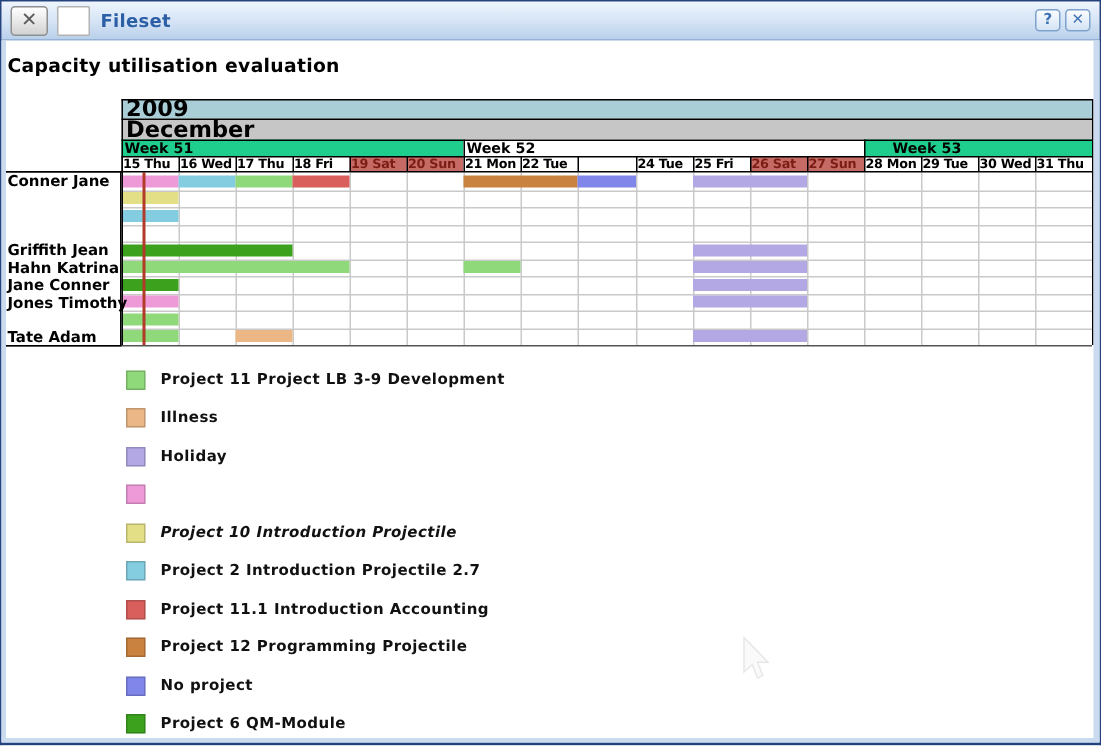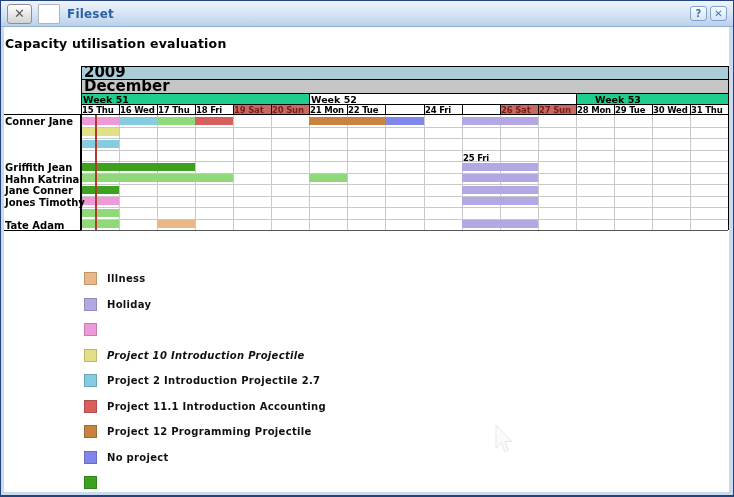--- a/index.html
+++ b/index.html
@@ -86,23 +86,23 @@
       <div class="band-label day" style="position: absolute; box-sizing: border-box; left: 234px; top: 105px; width: 37px; height: 10px; color: rgb(123, 29, 18);">19 Sat</div>
       <div style="position: absolute; box-sizing: border-box; left: 271px; top: 104px; width: 38px; height: 10px; background: rgb(198, 106, 102); border-left: 1px solid rgb(0, 0, 0);"></div>
       <div class="band-label day" style="position: absolute; box-sizing: border-box; left: 272px; top: 105px; width: 37px; height: 10px; color: rgb(123, 29, 18);">20 Sun</div>
       <div style="position: absolute; box-sizing: border-box; left: 309px; top: 104px; width: 38px; height: 10px; background: rgb(255, 255, 255); border-left: 1px solid rgb(0, 0, 0);"></div>
       <div class="band-label day" style="position: absolute; box-sizing: border-box; left: 310px; top: 105px; width: 37px; height: 10px;">21 Mon</div>
       <div style="position: absolute; box-sizing: border-box; left: 347px; top: 104px; width: 38px; height: 10px; background: rgb(255, 255, 255); border-left: 1px solid rgb(0, 0, 0);"></div>
       <div class="band-label day" style="position: absolute; box-sizing: border-box; left: 348px; top: 105px; width: 37px; height: 10px;">22 Tue</div>
       <div style="position: absolute; box-sizing: border-box; left: 385px; top: 104px; width: 39px; height: 10px; background: rgb(255, 255, 255); border-left: 1px solid rgb(0, 0, 0);"></div>
       <div class="band-label day" style="position: absolute; box-sizing: border-box; left: 386px; top: 105px; width: 38px; height: 10px; margin-left: 44px;">23 Wed</div>
       <div style="position: absolute; box-sizing: border-box; left: 424px; top: 104px; width: 38px; height: 10px; background: rgb(255, 255, 255); border-left: 1px solid rgb(0, 0, 0);"></div>
-      <div class="band-label day" style="position: absolute; box-sizing: border-box; left: 425px; top: 105px; width: 37px; height: 10px;">24 Fri</div>
+      <div class="band-label day" style="position: absolute; box-sizing: border-box; left: 425px; top: 105px; width: 37px; height: 10px;">24 Tue</div>
       <div style="position: absolute; box-sizing: border-box; left: 462px; top: 104px; width: 38px; height: 10px; background: rgb(255, 255, 255); border-left: 1px solid rgb(0, 0, 0);"></div>
-      <div class="band-label day" style="position: absolute; box-sizing: border-box; left: 463px; top: 105px; width: 37px; height: 10px; margin-top: 48px;">25 Fri</div>
+      <div class="band-label day" style="position: absolute; box-sizing: border-box; left: 463px; top: 105px; width: 37px; height: 10px;">25 Fri</div>
       <div style="position: absolute; box-sizing: border-box; left: 500px; top: 104px; width: 38px; height: 10px; background: rgb(198, 106, 102); border-left: 1px solid rgb(0, 0, 0);"></div>
       <div class="band-label day" style="position: absolute; box-sizing: border-box; left: 501px; top: 105px; width: 37px; height: 10px; color: rgb(123, 29, 18);">26 Sat</div>
       <div style="position: absolute; box-sizing: border-box; left: 538px; top: 104px; width: 38px; height: 10px; background: rgb(198, 106, 102); border-left: 1px solid rgb(0, 0, 0);"></div>
       <div class="band-label day" style="position: absolute; box-sizing: border-box; left: 539px; top: 105px; width: 37px; height: 10px; color: rgb(123, 29, 18);">27 Sun</div>
       <div style="position: absolute; box-sizing: border-box; left: 576px; top: 104px; width: 38px; height: 10px; background: rgb(255, 255, 255); border-left: 1px solid rgb(0, 0, 0);"></div>
       <div class="band-label day" style="position: absolute; box-sizing: border-box; left: 577px; top: 105px; width: 37px; height: 10px;">28 Mon</div>
       <div style="position: absolute; box-sizing: border-box; left: 614px; top: 104px; width: 38px; height: 10px; background: rgb(255, 255, 255); border-left: 1px solid rgb(0, 0, 0);"></div>
       <div class="band-label day" style="position: absolute; box-sizing: border-box; left: 615px; top: 105px; width: 37px; height: 10px;">29 Tue</div>
       <div style="position: absolute; box-sizing: border-box; left: 652px; top: 104px; width: 38px; height: 10px; background: rgb(255, 255, 255); border-left: 1px solid rgb(0, 0, 0);"></div>
       <div class="band-label day" style="position: absolute; box-sizing: border-box; left: 653px; top: 105px; width: 37px; height: 10px;">30 Wed</div>
@@ -167,20 +167,24 @@
       <div style="position: absolute; box-sizing: border-box; left: 3px; top: 114px; width: 78px; height: 117px; border: 1px solid rgb(0, 0, 0);"></div>
       <div class="rowname" style="position: absolute; box-sizing: border-box; left: 5px; top: 116px; width: 74px; height: 11px;">Conner Jane</div>
       <div class="rowname" style="position: absolute; box-sizing: border-box; left: 5px; top: 162px; width: 74px; height: 11px;">Griffith Jean</div>
       <div class="rowname" style="position: absolute; box-sizing: border-box; left: 5px; top: 174px; width: 74px; height: 11px;">Hahn Katrina</div>
       <div class="rowname" style="position: absolute; box-sizing: border-box; left: 5px; top: 185px; width: 74px; height: 11px;">Jane Conner</div>
       <div class="rowname" style="position: absolute; box-sizing: border-box; left: 5px; top: 197px; width: 74px; height: 11px;">Jones Timothy</div>
       <div class="rowname" style="position: absolute; box-sizing: border-box; left: 5px; top: 220px; width: 74px; height: 11px;">Tate Adam</div>
     </div>
 
   <div id="legend" class="abs" style="left:0;top:0;width:734px;height:497px;">
+      <div style="position: absolute; left: 84px; top: 247px; width: 420px; height: 15px;">
+        <div class="legend-swatch" style="position: absolute; left: 0px; top: 0px; background: rgb(143, 217, 122); box-sizing: border-box;"></div>
+        <div class="legend-label" style="position: absolute; left: 23px; top: 0px;">Project 11 Project LB 3-9 Development</div>
+      </div>
       <div style="position: absolute; left: 84px; top: 272px; width: 420px; height: 15px;">
         <div class="legend-swatch" style="position: absolute; left: 0px; top: 0px; background: rgb(235, 183, 134); box-sizing: border-box;"></div>
         <div class="legend-label" style="position: absolute; left: 23px; top: 0px;">Illness</div>
       </div>
       <div style="position: absolute; left: 84px; top: 298px; width: 420px; height: 15px;">
         <div class="legend-swatch" style="position: absolute; left: 0px; top: 0px; background: rgb(180, 168, 228); box-sizing: border-box;"></div>
         <div class="legend-label" style="position: absolute; left: 23px; top: 0px;">Holiday</div>
       </div>
       <div style="position: absolute; left: 84px; top: 323px; width: 420px; height: 15px;">
         <div class="legend-swatch" style="position: absolute; left: 0px; top: 0px; background: rgb(239, 154, 216); box-sizing: border-box;"></div>
@@ -200,20 +204,21 @@
       <div style="position: absolute; left: 84px; top: 425px; width: 420px; height: 15px;">
         <div class="legend-swatch" style="position: absolute; left: 0px; top: 0px; background: rgb(201, 130, 63); box-sizing: border-box;"></div>
         <div class="legend-label" style="position: absolute; left: 23px; top: 0px;">Project 12 Programming Projectile</div>
       </div>
       <div style="position: absolute; left: 84px; top: 451px; width: 420px; height: 15px;">
         <div class="legend-swatch" style="position: absolute; left: 0px; top: 0px; background: rgb(129, 134, 235); box-sizing: border-box;"></div>
         <div class="legend-label" style="position: absolute; left: 23px; top: 0px;">No project</div>
       </div>
       <div style="position: absolute; left: 84px; top: 476px; width: 420px; height: 15px;">
         <div class="legend-swatch" style="position: absolute; left: 0px; top: 0px; background: rgb(60, 162, 30); box-sizing: border-box;"></div>
+        <div class="legend-label" style="position: absolute; left: 23px; top: 0px;">Project 6 QM-Module</div>
       </div>
     </div>
 
   <svg id="cursor" class="abs" style="left:494px;top:424px;opacity:.85;" width="20" height="30" viewBox="0 0 20 30">
     <path d="M2,1 L2,24 L7.5,19 L11,28 L14.5,26.2 L11,17.5 L18,17.5 Z" fill="#fafafa" stroke="#e3e3e3" stroke-width="1"></path>
   </svg>
 
   <div class="abs frame-navy" style="left:0;top:0;width:734px;height:1px;"></div>
   <div class="abs frame-navy" style="left:0;top:0;width:1px;height:497px;"></div>
   <div class="abs frame-navy" style="left:733px;top:0;width:1px;height:497px;"></div>

